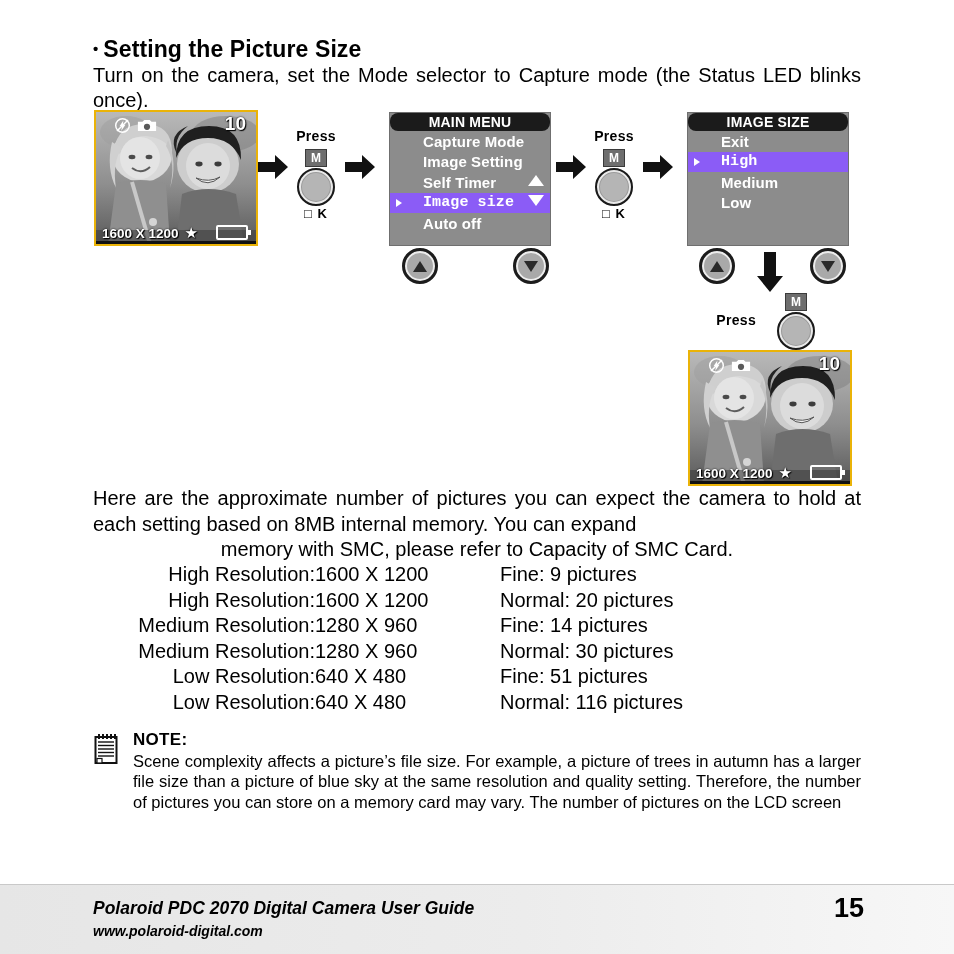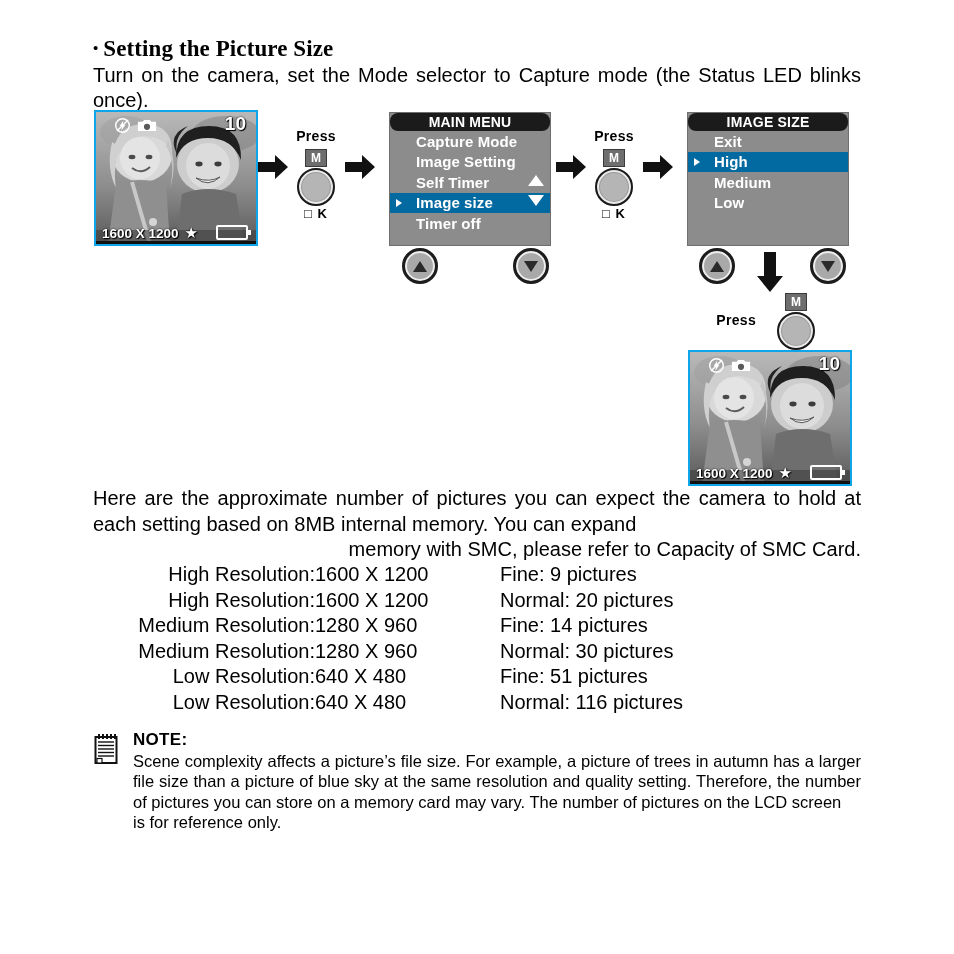--- a/index.html
+++ b/index.html
@@ -11,34 +11,33 @@
     position:relative;
     overflow:hidden;
   }
   .page{position:absolute;left:0;top:0;width:954px;height:954px;}
 
   
   .h1{
     position:absolute;left:93px;top:36px;
     font-size:23px;font-weight:bold;letter-spacing:.1px;
     white-space:nowrap;
-    font-family:Liberation Serif, serif;
   }
   .h1 .bullet{font-size:15px;vertical-align:3px;margin-right:5px;}
   .intro{
     position:absolute;left:93px;top:63px;width:768px;
     font-size:20px;line-height:25px;
     text-align:justify;text-justify:inter-word;
   }
   .para{
     position:absolute;left:93px;top:486px;width:768px;
     font-size:20px;line-height:25.5px;
     text-align:justify;text-justify:inter-word;
   }
-  .para .lastline{display:block;text-align:right;}
+  .para .lastline{display:block;text-align:center;}
 
   
   .restable{
     position:absolute;left:93px;top:562px;
     font-size:20px;line-height:25.5px;
     border-collapse:collapse;
   }
   .restable td{padding:0;vertical-align:top;white-space:nowrap;}
   .restable td.c1{width:222px;text-align:right;}
   .restable td.c2{width:185px;}
@@ -76,21 +75,21 @@
     font-size:27px;font-weight:bold;
   }
 
   
   .diagram{position:absolute;left:0;top:0;width:954px;height:500px;}
 
   
   .lcd{
     position:absolute;
     width:160px;height:132px;
-    border:2px solid #0ea5e9;
+    border:2px solid #eab308;
     background:#a16207;
     overflow:hidden;
     text-align:right;
   }
   .lcd .photo{
     position:absolute;left:0;top:0;width:100%;height:100%;
   }
   .lcd-top{
     position:absolute;left:0;top:0;width:100%;height:26px;
     display:flex;align-items:center;
@@ -136,24 +135,24 @@
   .menu-title{
     height:18px;background:#1b1b1b;color:#fff;
     font-size:14px;font-weight:bold;
     display:flex;align-items:center;justify-content:center;
     letter-spacing:.2px;
     border-radius:8px;
   }
   .menu-row{
     height:20.5px;color:#fff;font-size:15px;font-weight:bold;
     display:flex;align-items:center;
-    padding-left:26px;position:relative;
+    padding-left:33px;position:relative;
     letter-spacing:.1px;
   }
-  .menu-row.sel{background:#0369a1;}
+  .menu-row.sel{background:#8b5cf6;font-family:Liberation Mono, monospace;}
   .menu-row .marker{
     position:absolute;left:6px;top:50%;transform:translateY(-50%);
     width:0;height:0;border-left:6px solid #fff;
     border-top:4px solid transparent;border-bottom:4px solid transparent;
   }
   .menu-scroll{
     position:absolute;right:6px;top:62px;width:16px;height:42px;
   }
   .menu-scroll .up,.menu-scroll .dn{
     position:absolute;left:0;width:0;height:0;
@@ -304,21 +303,21 @@
         <span>Image Setting</span>
       </div>
       <div class="menu-row">
         <span>Self Timer</span>
       </div>
       <div class="menu-row sel">
         <span class="marker"></span>
         <span>Image size</span>
       </div>
       <div class="menu-row">
-        <span>Timer off</span>
+        <span>Auto off</span>
       </div>
       <div class="menu-scroll">
         <span class="up"></span>
         <span class="dn"></span>
       </div>
     </div>
 
     <div class="navbtn" style="left:402px;top:248px;">
       <span class="tri up"></span>
     </div>
@@ -478,19 +477,23 @@
         <line x1="10" y1="1" x2="10" y2="6"></line>
         <line x1="14" y1="1" x2="14" y2="6"></line>
         <line x1="18" y1="1" x2="18" y2="6"></line>
         <line x1="22" y1="1" x2="22" y2="6"></line>
       </g>
     </svg>
     <div class="note-body">
       <div class="note-title">NOTE:</div>
       <div class="note-text">
         <span>Scene complexity affects a picture’s file size. For example, a picture of trees in autumn has a larger file size than a picture of blue sky at the same resolution and quality setting. Therefore, the number of pictures you can store on a memory card may vary. The number of pictures on the LCD screen</span>
-        <span class="lastline">is for reference only.</span>
       </div>
     </div>
   </div>
 
+  <div class="footer">
+    <div class="footer-title">Polaroid PDC 2070 Digital Camera User Guide</div>
+    <div class="footer-url">www.polaroid-digital.com</div>
+    <div class="footer-page">15</div>
+  </div>
 
 </div>
 
 </body></html>

